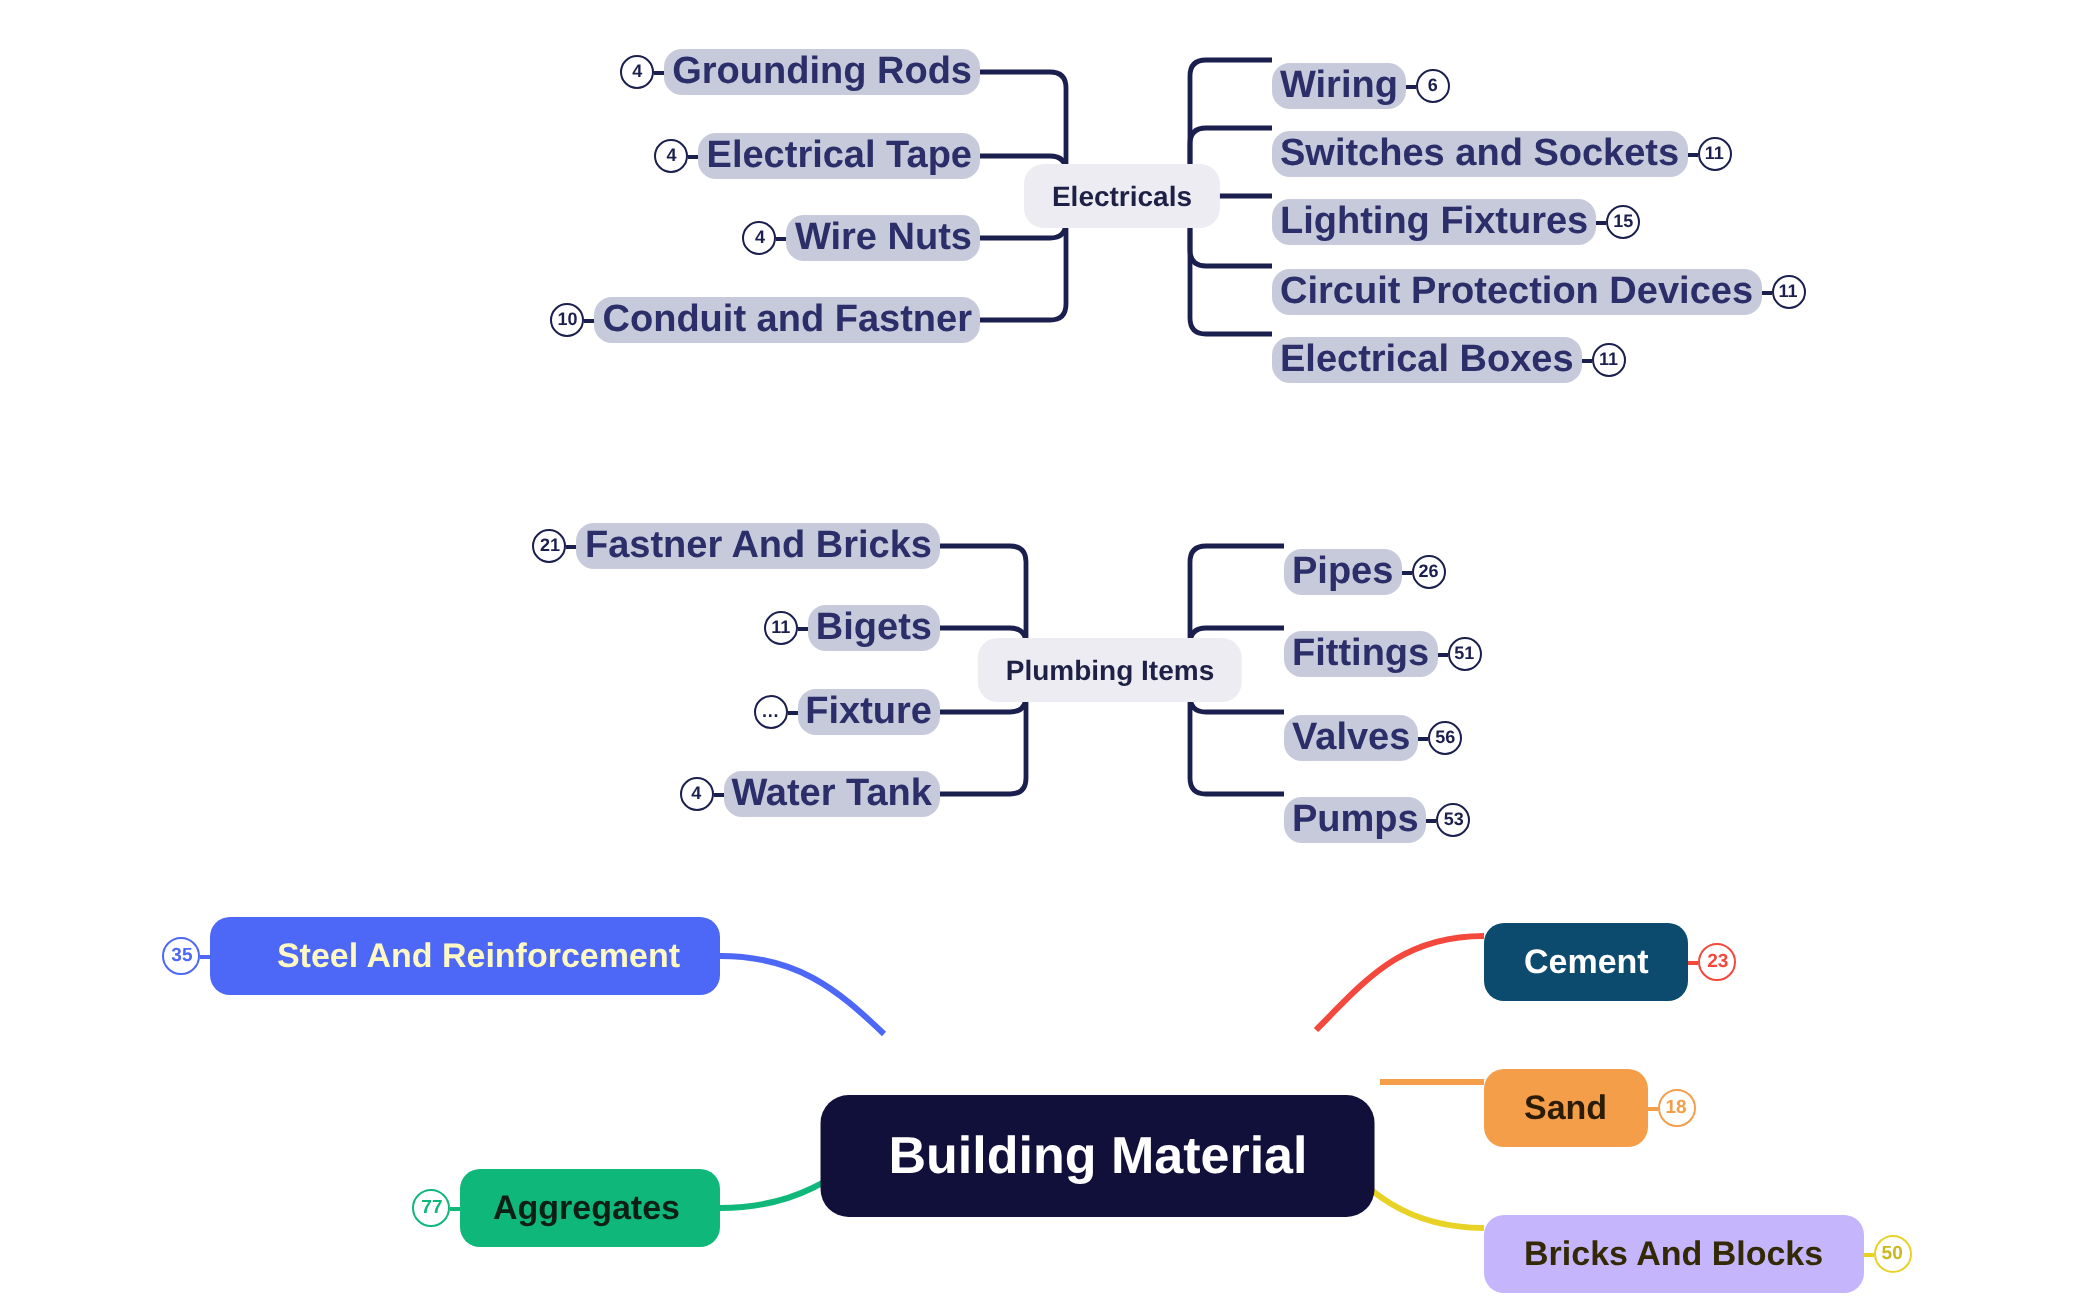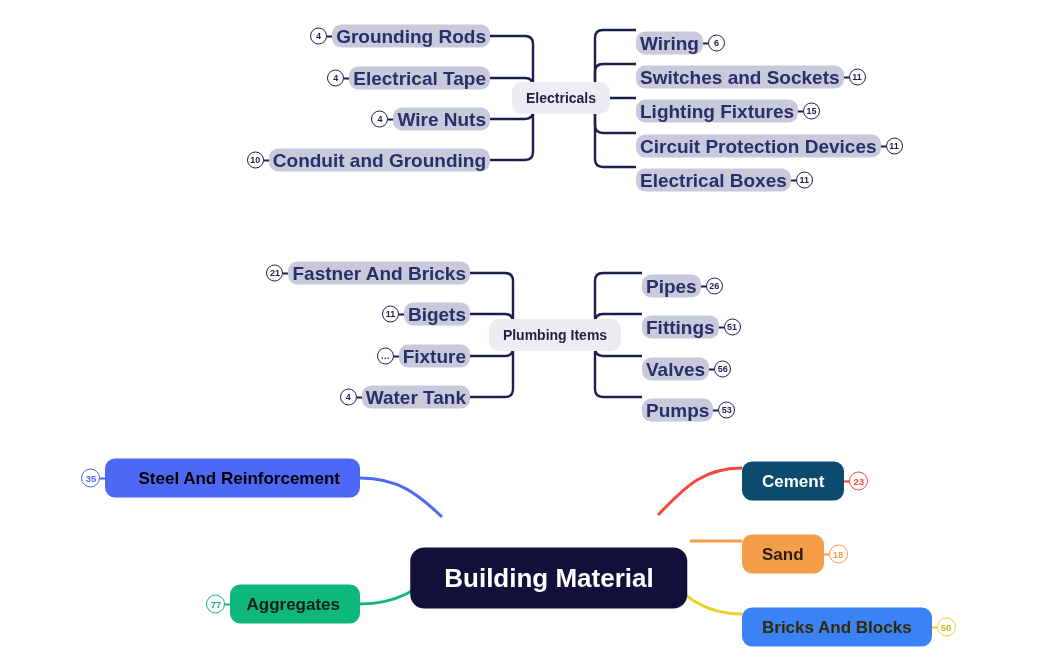--- a/index.html
+++ b/index.html
@@ -24,25 +24,25 @@
   .root{
     position:absolute;transform:translate(-50%,-50%);background:#ececf2;color:#1e2145;
     font-size:14px;font-weight:600;padding:8px 14px;border-radius:10px;white-space:nowrap;
   }
   
   .bignode{font-size:17px;font-weight:700;padding:10px 20px;border-radius:10px;line-height:19px;}
   .bm-center{
     position:absolute;transform:translate(-50%,-50%);background:#10103a;color:#ffffff;
     font-size:26px;font-weight:700;padding:15px 34px;border-radius:14px;white-space:nowrap;
   }
-  .blue-node{background:#4d67f6;color:#000000;padding-left:33px;}
+  .blue-node{background:#4d67f6;color:#fef9c3;padding-left:33px;}
   .green-node{background:#10b77b;color:#0d1f17;padding-left:16px;}
   .red-node{background:#0c4a6e;color:#ffffff;}
   .orange-node{background:#f59e49;color:#2b1c06;}
-  .yellow-node{background:#3b82f6;color:#332a05;}
+  .yellow-node{background:#c4b5fd;color:#332a05;}
   .badge.big{width:17px;height:17px;font-size:9.5px;}
   .badge.blue{border-color:#4d67f6;color:#4d67f6;}   .dash.blue{background:#4d67f6;}
   .badge.green{border-color:#10b77b;color:#10b77b;}  .dash.green{background:#10b77b;}
   .badge.red{border-color:#f4483c;color:#f4483c;}    .dash.red{background:#f4483c;}
   .badge.orange{border-color:#f59e49;color:#f59e49;} .dash.orange{background:#f59e49;}
   .badge.yellow{border-color:#e9d226;color:#c9b81f;} .dash.yellow{background:#e9d226;}
 </style>
 </head>
 <body>
 
@@ -93,21 +93,21 @@
     <span class="chip">Electrical Tape</span>
   </div>
   <div class="row" style="right:560px;top:119px;">
     <span class="badge">4</span>
     <span class="dash"></span>
     <span class="chip">Wire Nuts</span>
   </div>
   <div class="row" style="right:560px;top:160px;">
     <span class="badge">10</span>
     <span class="dash"></span>
-    <span class="chip">Conduit and Grounding</span>
+    <span class="chip">Conduit and Fastner</span>
   </div>
 
   <div class="row r" style="left:636px;top:30px;">
     <span class="chip">Wiring</span>
     <span class="dash"></span>
     <span class="badge">6</span>
   </div>
   <div class="row r" style="left:636px;top:64px;">
     <span class="chip">Switches and Sockets</span>
     <span class="dash"></span>

